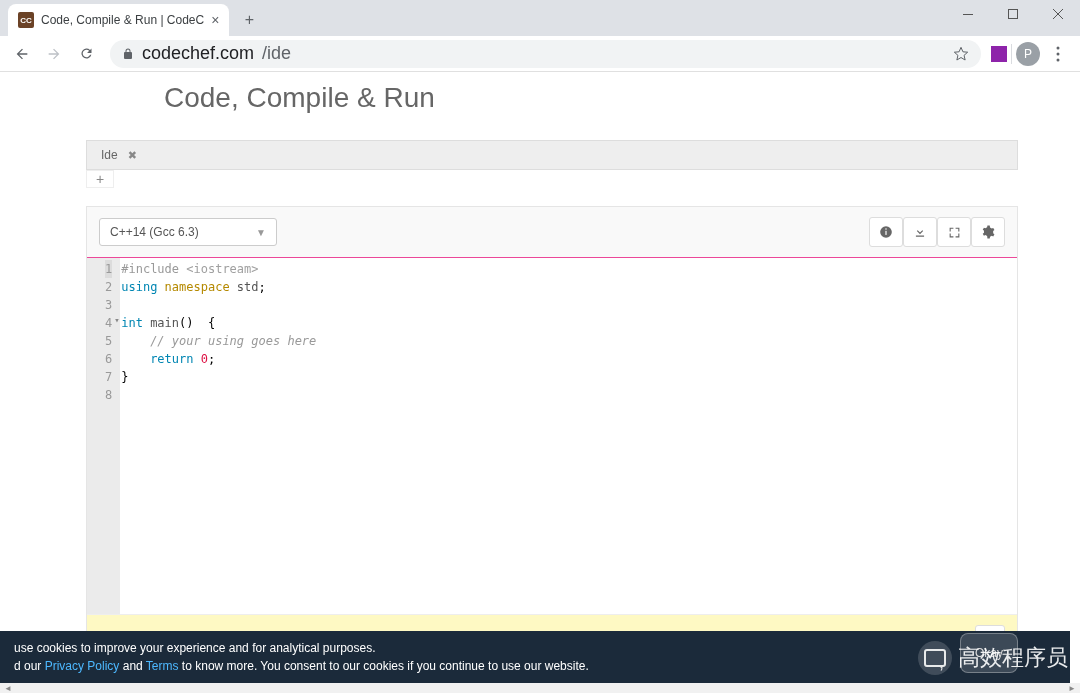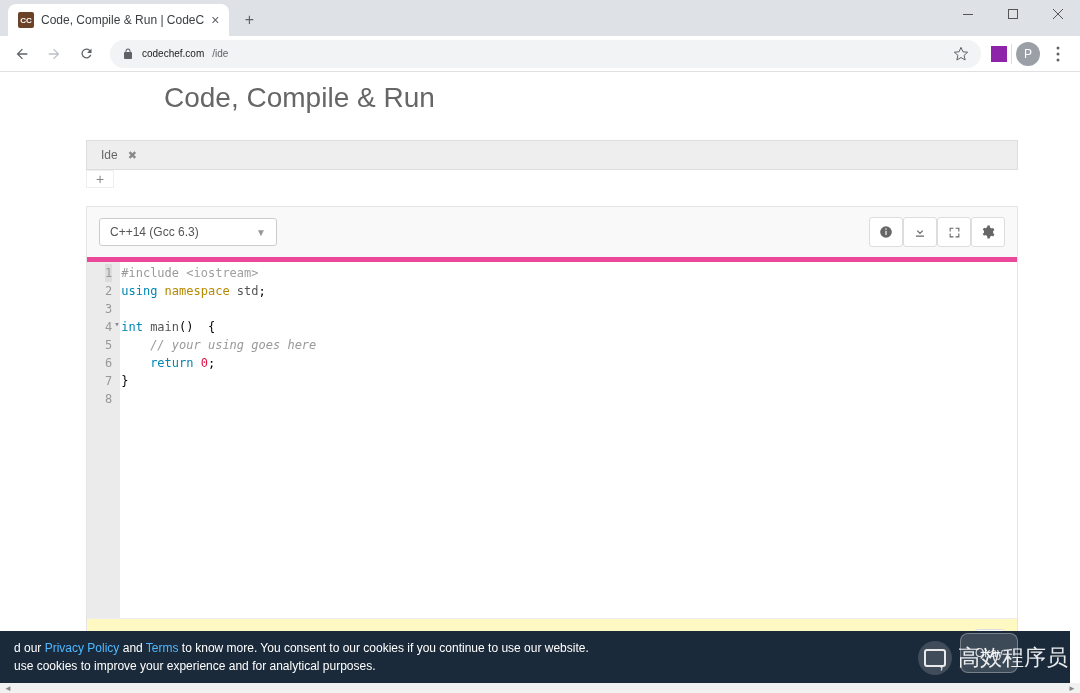--- a/index.html
+++ b/index.html
@@ -16,21 +16,21 @@
 .tab-title { flex: 1; white-space: nowrap; overflow: hidden; text-overflow: ellipsis; }
 .tab-close { color: #5f6368; font-size: 14px; }
 .new-tab-btn { width: 28px; height: 28px; display: flex; align-items: center; justify-content: center; color: #5f6368; font-size: 16px; margin-left: 6px; margin-bottom: 2px; }
 
 
 .url-bar { height: 36px; background: #fff; display: flex; align-items: center; padding: 0 8px; gap: 4px; border-bottom: 1px solid #e0e0e0; }
 .nav-btn { width: 28px; height: 28px; display: flex; align-items: center; justify-content: center; color: #5f6368; border-radius: 50%; }
 .nav-btn.disabled { color: #bdc1c6; }
 .url-field { flex: 1; height: 28px; background: #f1f3f4; border-radius: 14px; display: flex; align-items: center; padding: 0 12px; gap: 8px; margin: 0 6px; }
 .lock-icon { color: #5f6368; }
-.url-text { font-size: 10px; color: #202124; }
+.url-text { font-size: 18px; color: #202124; }
 .url-path { color: #5f6368; }
 .url-right { display: flex; align-items: center; gap: 10px; margin-left: auto; }
 .ext-icon { width: 16px; height: 16px; background: #8e24aa; }
 .avatar { width: 24px; height: 24px; border-radius: 50%; background: #9aa0a6; color: #fff; display: flex; align-items: center; justify-content: center; font-size: 12px; }
 .divider-v { width: 1px; height: 20px; background: #dadce0; }
 
 
 .page-wrap { position: absolute; top: 72px; bottom: 10px; left: 0; right: 10px; overflow: hidden; }
 .page-scroll { height: 100%; overflow-y: scroll; }
 .page-scroll::-webkit-scrollbar { width: 16px; }
@@ -40,21 +40,21 @@
 
 .page-title { font-size: 28px; color: #666; font-weight: 400; margin-left: 78px; margin-bottom: 26px; }
 
 .ide-tabs { display: flex; margin-bottom: 18px; flex-direction: column; }
 .ide-tab { background: #eee; border: 1px solid #ddd; padding: 7px 14px; font-size: 12px; color: #666; display: flex; align-items: center; gap: 10px; }
 .ide-tab.active { background: #eee; }
 .ide-tab-close { color: #888; font-size: 11px; }
 .ide-tab-add { background: #fff; border: 1px solid #eee; width: 28px; display: flex; align-items: center; justify-content: center; color: #888; font-size: 14px; }
 
 .ide-box { border: 1px solid #e5e5e5; }
-.ide-toolbar { padding: 10px 12px; display: flex; align-items: center; background: #f9f9f9; border-bottom: 5px solid #ec4899; }
+.ide-toolbar { padding: 10px 12px; display: flex; align-items: center; background: #f9f9f9; border-bottom: 1px solid #ec4899; }
 .lang-select { flex: 0 0 178px; border: 1px solid #ccc; background: #fff; padding: 6px 10px; font-size: 12px; color: #555; display: flex; align-items: center; justify-content: space-between; border-radius: 3px; }
 .caret-down { color: #999; font-size: 10px; }
 .toolbar-spacer { flex: 1; }
 .tool-btn { width: 34px; height: 30px; border: 1px solid #ddd; background: #fff; border-radius: 3px; display: flex; align-items: center; justify-content: center; color: #666; font-size: 13px; }
 
 .editor { display: flex; background: #fff; min-height: 356px; font-family: Consolas, Monaco, monospace; font-size: 12px; line-height: 1.5; }
 .gutter { background: #ebebeb; color: #999; text-align: right; padding: 2px 8px 2px 18px; user-select: none; }
 .gutter div { height: 18px; }
 .gutter .active { background: #dcdcdc; }
 .gutter .fold::after { content: "▾"; position: absolute; margin-left: 2px; font-size: 9px; color: #888; }
@@ -237,24 +237,24 @@
                 <path d="M12 4a8 8 0 1 0 7.4 5h-2.2A6 6 0 1 1 12 6l-3 3h7V2z" fill="#888"></path>
               </svg>
           </div>
         </div>
       </div>
     </div>
   </div>
 </div>
 
 <div class="cookie-banner">
+  <div>use cookies to improve your experience and for analytical purposes.</div>
   <div>
     <span>d our </span><a>Privacy Policy</a><span> and </span><a>Terms</a><span> to know more. You consent to our cookies if you continue to use our website.</span>
   </div>
-  <div>use cookies to improve your experience and for analytical purposes.</div>
   <button class="cookie-btn">Okay</button>
 </div>
 
 <div class="watermark">
   <div class="wm-bubble"></div>
   <span>高效程序员</span>
 </div>
 
 <div class="hscroll">
   <div class="hscroll-arrow">◄</div>

